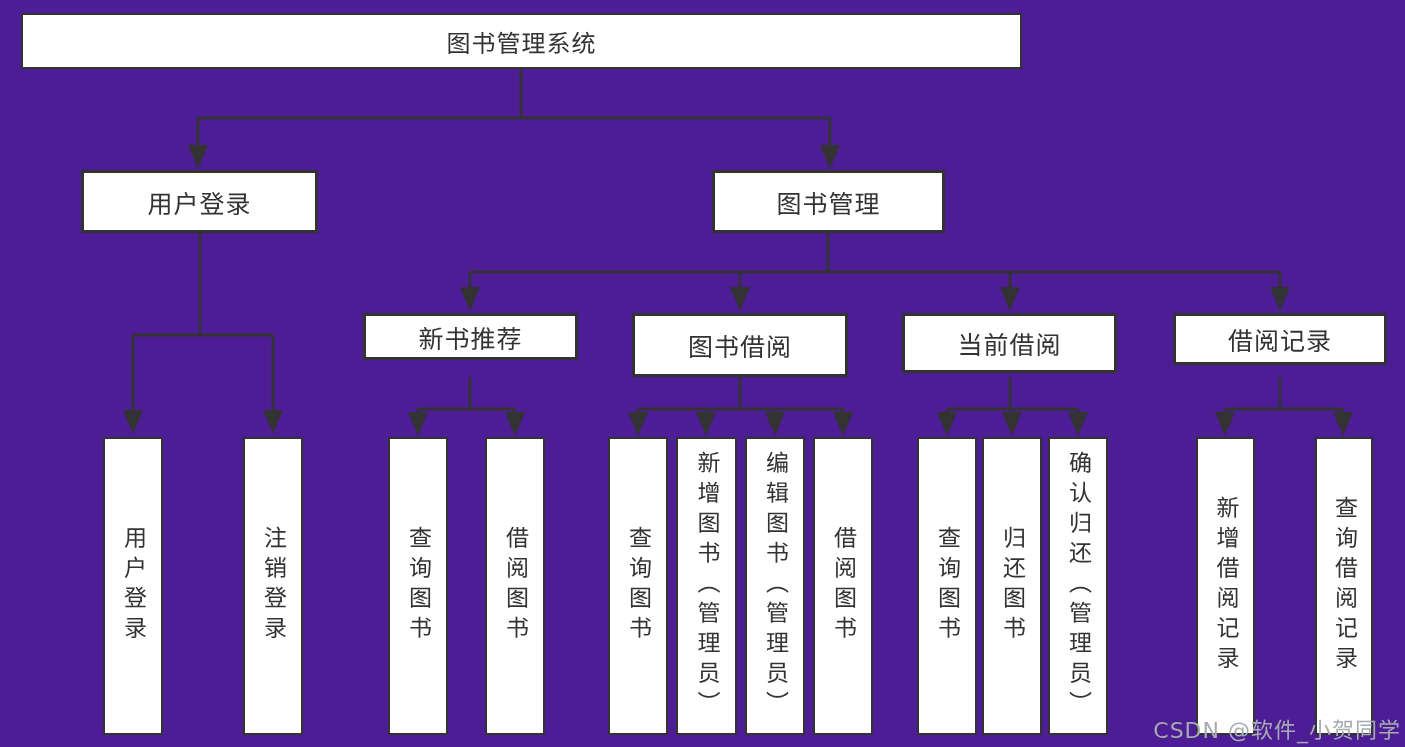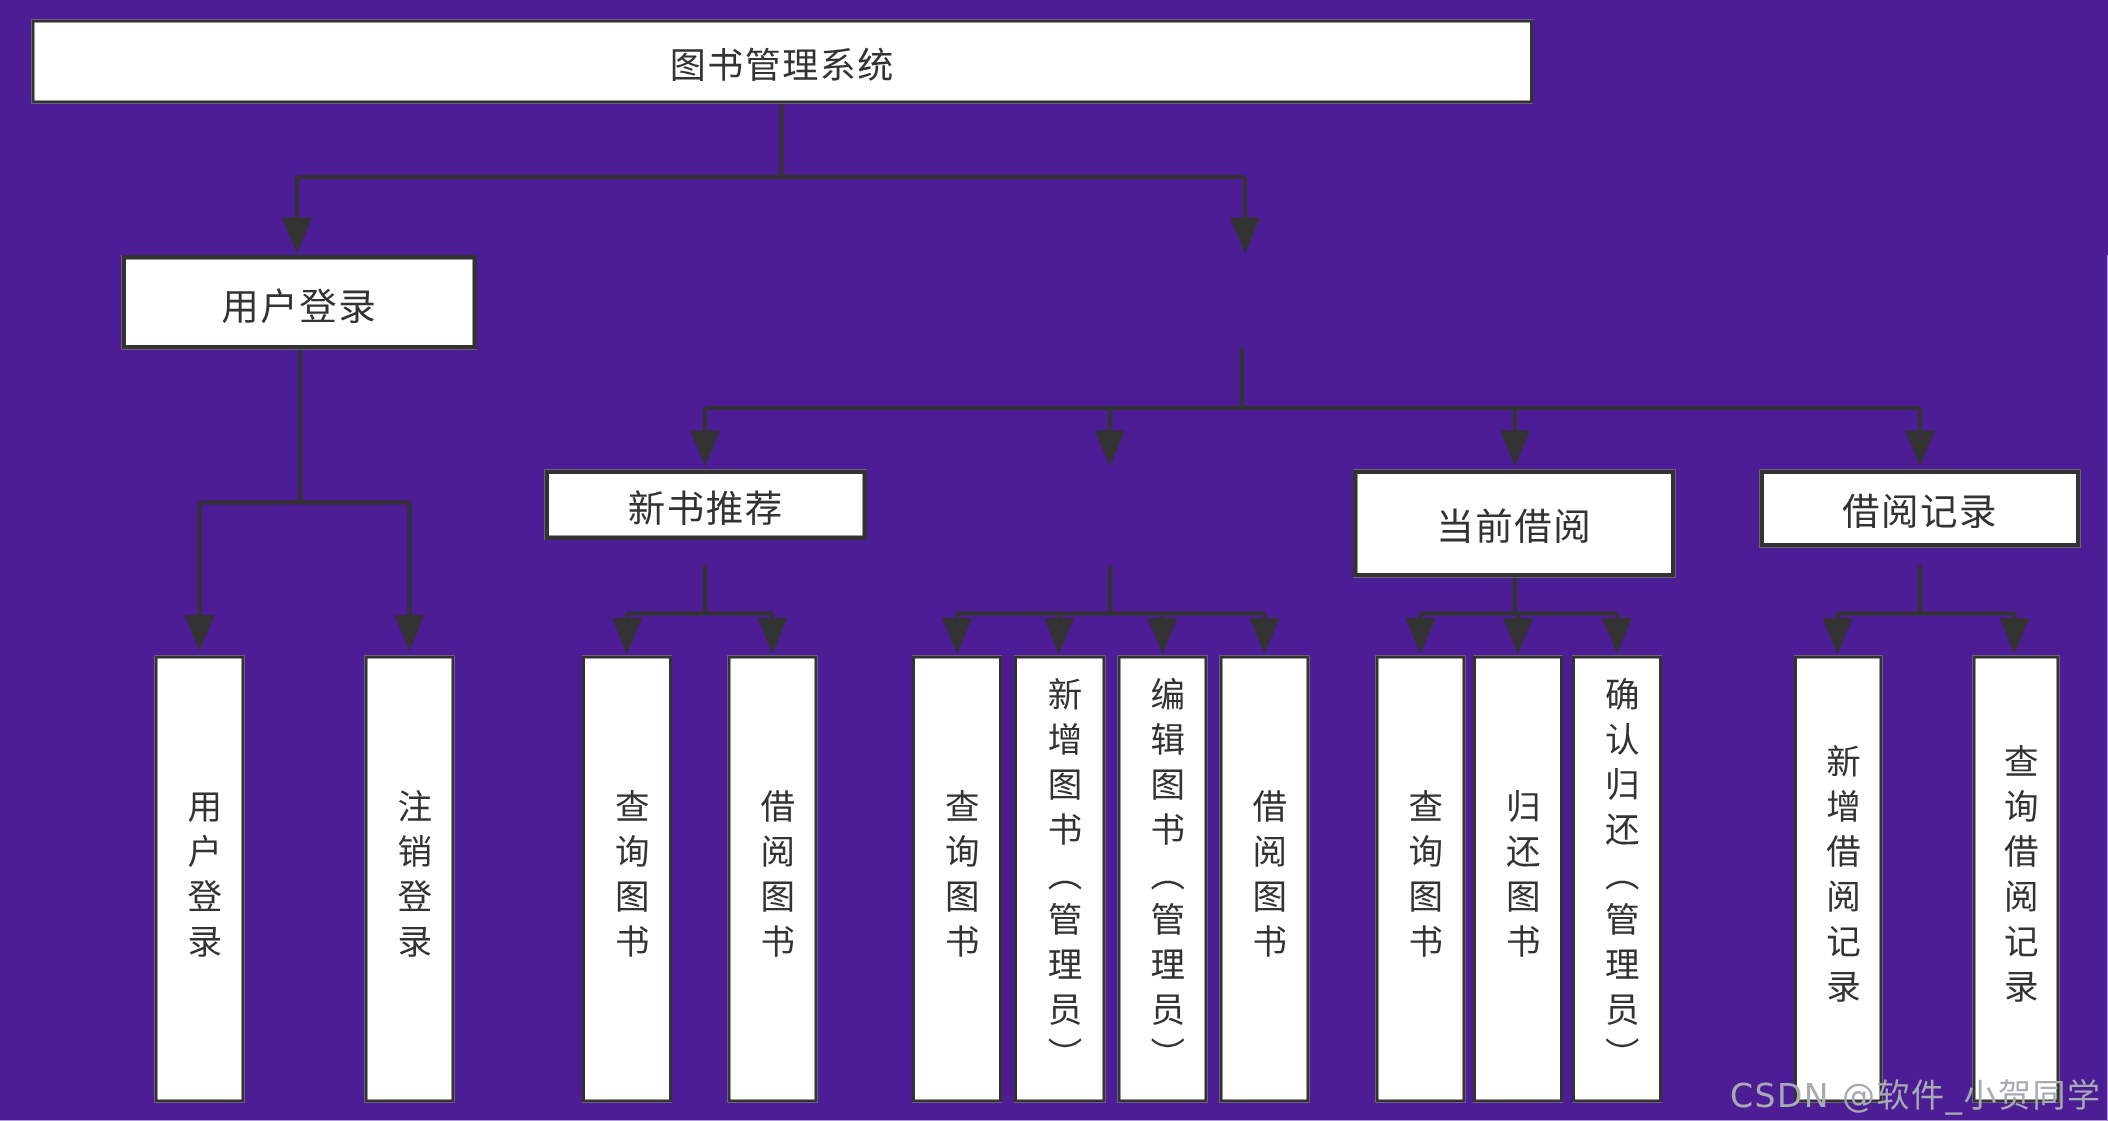--- a/index.html
+++ b/index.html
@@ -96,25 +96,31 @@
       M1333 412 L1353 412 L1343 436 Z"></path>
   </svg>
 
   <div class="hbox root-box" style="left:21px;top:13px;width:1001px;height:56px">
     <span>图书管理系统</span>
   </div>
 
   <div class="hbox" style="left:81px;top:170px;width:237px;height:63px">
     <span>用户登录</span>
   </div>
+  <div class="hbox" style="left:712px;top:170px;width:233px;height:63px">
+    <span>图书管理</span>
+  </div>
 
   <div class="hbox" style="left:363px;top:313px;width:215px;height:47px">
     <span>新书推荐</span>
   </div>
-  <div class="hbox" style="left:902px;top:313px;width:215px;height:72px">
+  <div class="hbox" style="left:632px;top:313px;width:216px;height:64px">
+    <span>图书借阅</span>
+  </div>
+  <div class="hbox" style="left:902px;top:313px;width:215px;height:60px">
     <span>当前借阅</span>
   </div>
   <div class="hbox" style="left:1173px;top:313px;width:214px;height:52px">
     <span>借阅记录</span>
   </div>
 
   <div class="vbox" style="left:103px">
     <span class="vtext">用户登录</span>
   </div>
   <div class="vbox" style="left:243px">

